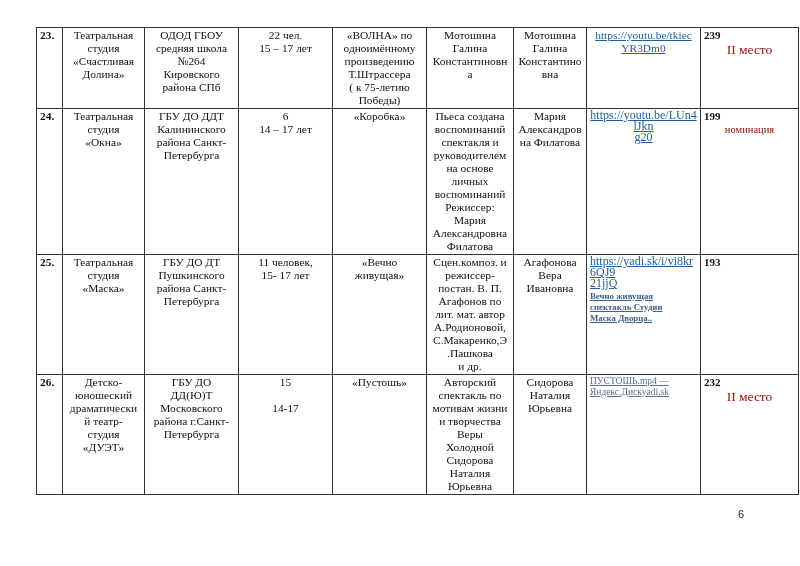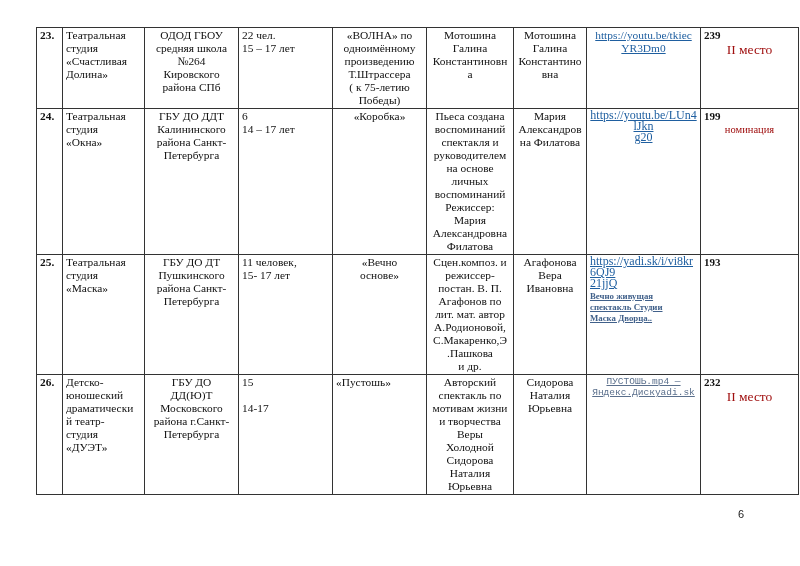--- a/index.html
+++ b/index.html
@@ -4,21 +4,21 @@
 <style>
   html, body { margin: 0; padding: 0; background: #ffffff; }
   body { width: 800px; height: 566px; position: relative; overflow: hidden;
          font-family: "Liberation Serif", "DejaVu Serif", serif; color: #111; }
   table.grid { position: absolute; left: 36px; top: 27px; border-collapse: collapse;
                table-layout: fixed; width: 762px; }
   table.grid td { border: 1.3px solid #333; vertical-align: top; padding: 1px 3px;
                   font-size: 11.4px; line-height: 13px; word-wrap: break-word; }
   td.num { font-size: 8.5px; font-weight: bold; padding-left: 4px; }
   td.c { text-align: center; }
-  td.l { text-align: left; }
+  td.l { text-align: center; }
   .line { display: block; }
   a.link { color: #1f5fa0; text-decoration: underline; }
   a.link.small { font-size: 12px; line-height: 11px; }
   a.link.bold { font-weight: bold; font-size: 8.8px; color: #40608a; line-height: 11px; }
   a.link.grey { color: #5a6f8c; font-size: 9.5px; line-height: 11px; }
   .score { font-weight: bold; font-size: 11px; display: block; text-align: left; }
   .award { font-weight: normal; color: #a01010; display: block; text-align: center; }
   .award.big { font-size: 13.5px; line-height: 15px; }
   .award.small { font-size: 10.5px; }
   .page-num { position: absolute; left: 738px; top: 508px; font-family: "Liberation Sans", sans-serif;
@@ -141,21 +141,21 @@
           <span class="line">Пушкинского</span>
           <span class="line">района Санкт-</span>
           <span class="line">Петербурга</span>
         </td>
         <td class="l">
           <span class="line">11 человек,</span>
           <span class="line">15- 17 лет</span>
         </td>
         <td class="c">
           <span class="line">«Вечно</span>
-          <span class="line">основе»</span>
+          <span class="line">живущая»</span>
         </td>
         <td class="c">
           <span class="line">Сцен.композ. и</span>
           <span class="line">режиссер-</span>
           <span class="line">постан. В. П.</span>
           <span class="line">Агафонов по</span>
           <span class="line">лит. мат. автор</span>
           <span class="line">А.Родионовой,</span>
           <span class="line">С.Макаренко,Э</span>
           <span class="line">.Пашкова</span>
@@ -209,21 +209,21 @@
           <span class="line">Холодной</span>
           <span class="line">Сидорова</span>
           <span class="line">Наталия</span>
           <span class="line">Юрьевна</span>
         </td>
         <td class="c">
           <span class="line">Сидорова</span>
           <span class="line">Наталия</span>
           <span class="line">Юрьевна</span>
         </td>
-        <td class="c" style="text-align: center; font-family: Liberation Mono, monospace;"><a class="link grey"><span class="line">ПУСТОШЬ.mp4 —</span><span class="line">Яндекс.Дискyadi.sk</span></a></td>
+        <td class="c" style="text-align: left;"><a class="link grey"><span class="line">ПУСТОШЬ.mp4 —</span><span class="line">Яндекс.Дискyadi.sk</span></a></td>
         <td class="c">
           <span class="score">232</span>
           <span class="award big">II место</span>
         </td>
       </tr>
     </tbody>
 </table>
 
 <div class="page-num">6</div>
 

